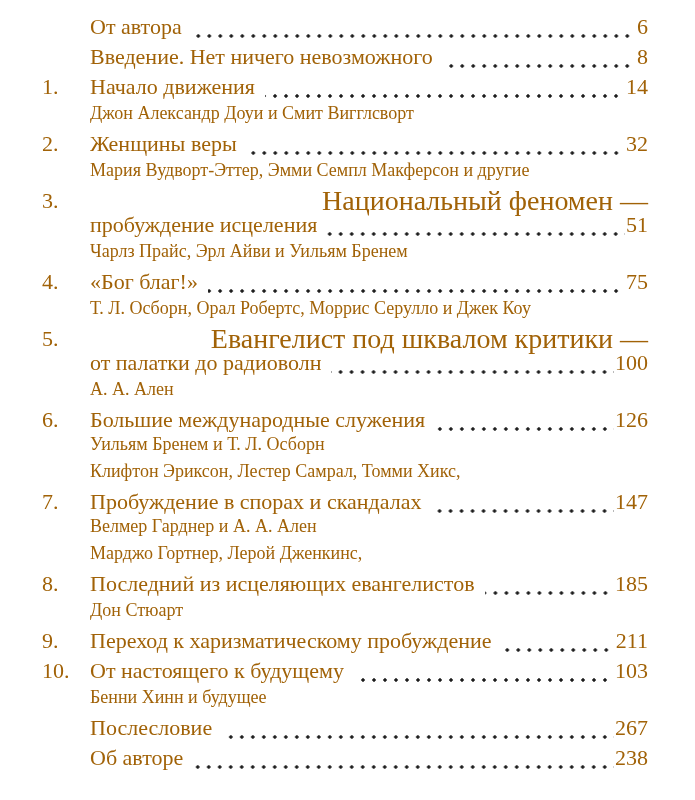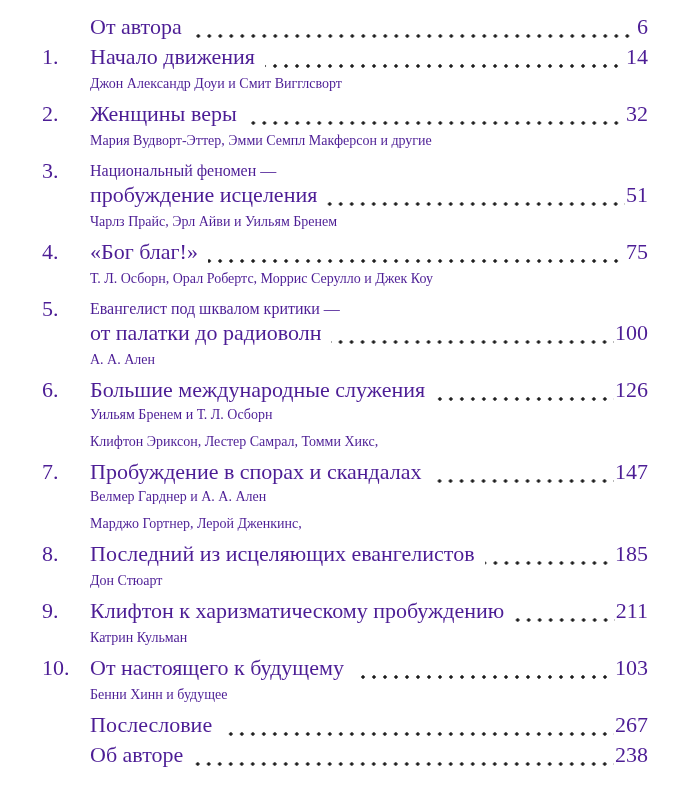--- a/index.html
+++ b/index.html
@@ -7,44 +7,45 @@
     padding: 0;
     background: #ffffff;
   }
   .page {
     position: relative;
     width: 695px;
     height: 800px;
     box-sizing: border-box;
     padding: 15px 47px 0 42px;
     background: #ffffff;
-    color: #4c1d95;
+    color: #a16207;
     font-family: "Liberation Serif", "DejaVu Serif", serif;
     overflow: hidden;
   }
   .entry {
     display: flex;
     margin-top: 6px;
   }
   .entry:first-child { margin-top: 0; }
   .num {
     width: 48px;
     flex-shrink: 0;
     font-size: 22px;
     line-height: 24px;
     white-space: nowrap;
   }
   .content {
     flex: 1;
     min-width: 0;
   }
   .title-line {
-    font-size: 16px;
-    line-height: 24px;
-    white-space: nowrap;
+    font-size: 28px;
+    line-height: 24px;
+    white-space: nowrap;
+    text-align: right;
   }
   .title-row {
     display: flex;
     align-items: baseline;
     font-size: 22px;
     line-height: 24px;
   }
   .title-text { white-space: nowrap; }
   .leader {
     flex: 1;
@@ -56,21 +57,21 @@
     background-size: 11px 4px;
     background-repeat: repeat-x;
     background-position: right bottom;
   }
   .page-num {
     font-size: 22px;
     line-height: 24px;
     white-space: nowrap;
   }
   .subtitle {
-    font-size: 14px;
+    font-size: 18px;
     line-height: 25px;
     white-space: nowrap;
   }
   .subtitle.first { margin-top: 2px; }
 </style>
 </head>
 <body>
 
 <div class="page">
   <div id="toc-list">
@@ -78,20 +79,30 @@
         <span class="num"></span>
         <div class="content">
           <div class="title-row">
             <span class="title-text">От автора</span>
             <span class="leader"></span>
             <span class="page-num">6</span>
           </div>
         </div>
       </div>
       <div class="entry">
+        <span class="num"></span>
+        <div class="content">
+          <div class="title-row">
+            <span class="title-text">Введение. Нет ничего невозможного</span>
+            <span class="leader"></span>
+            <span class="page-num">8</span>
+          </div>
+        </div>
+      </div>
+      <div class="entry">
         <span class="num">1.</span>
         <div class="content">
           <div class="title-row">
             <span class="title-text">Начало движения</span>
             <span class="leader"></span>
             <span class="page-num">14</span>
           </div>
           <div class="subtitle first">Джон Александр Доуи и Смит Вигглсворт</div>
         </div>
       </div>
@@ -173,25 +184,24 @@
             <span class="leader"></span>
             <span class="page-num">185</span>
           </div>
           <div class="subtitle first">Дон Стюарт</div>
         </div>
       </div>
       <div class="entry">
         <span class="num">9.</span>
         <div class="content">
           <div class="title-row">
-            <span class="title-text">Клифтон к харизматическому пробуждению</span>
+            <span class="title-text">Переход к харизматическому пробуждение</span>
             <span class="leader"></span>
             <span class="page-num">211</span>
           </div>
-          <div class="subtitle first">Катрин Кульман</div>
         </div>
       </div>
       <div class="entry">
         <span class="num">10.</span>
         <div class="content">
           <div class="title-row">
             <span class="title-text">От настоящего к будущему</span>
             <span class="leader"></span>
             <span class="page-num">103</span>
           </div>

